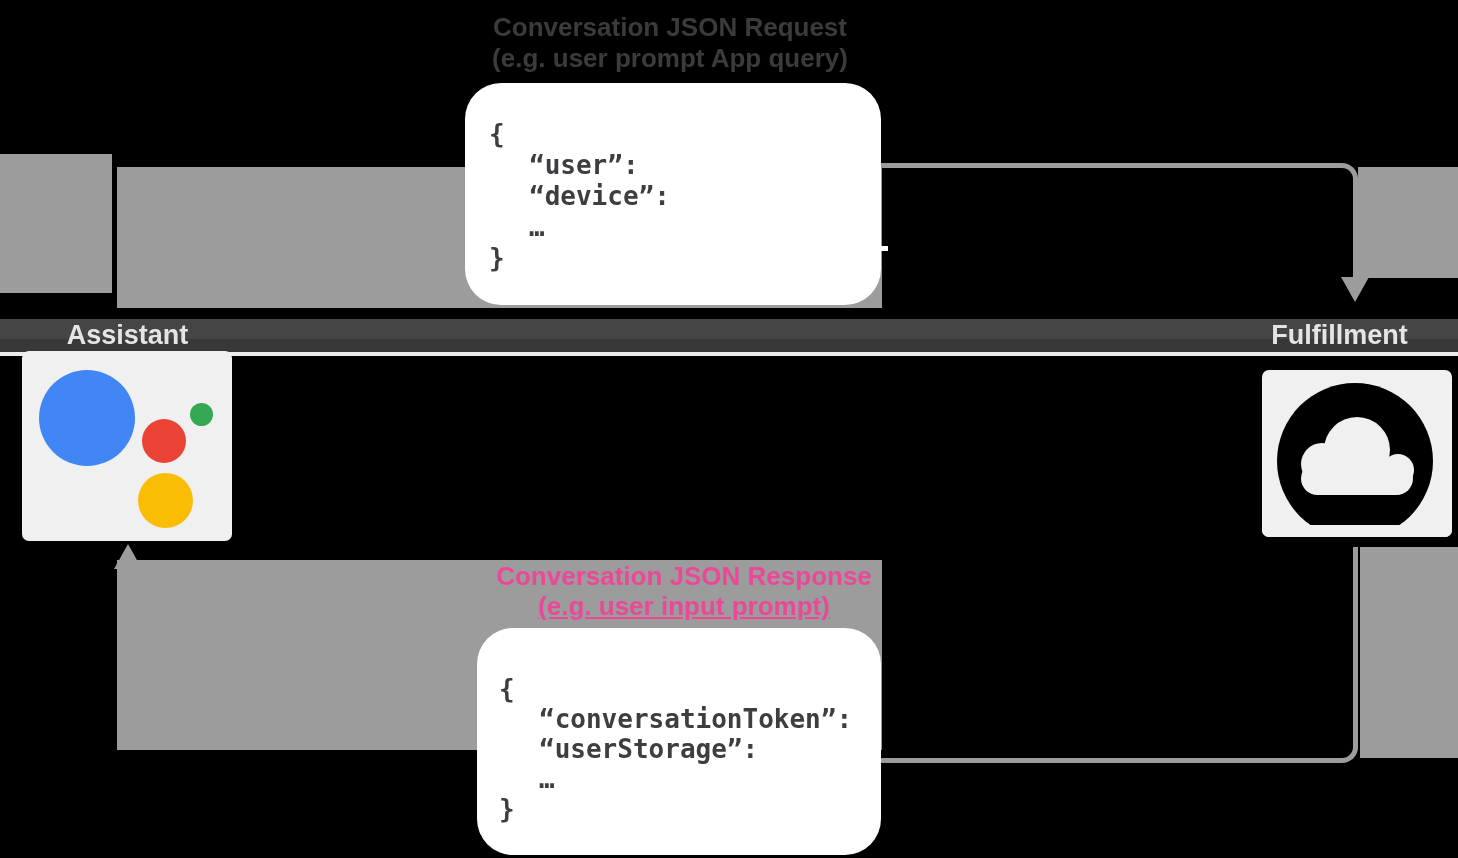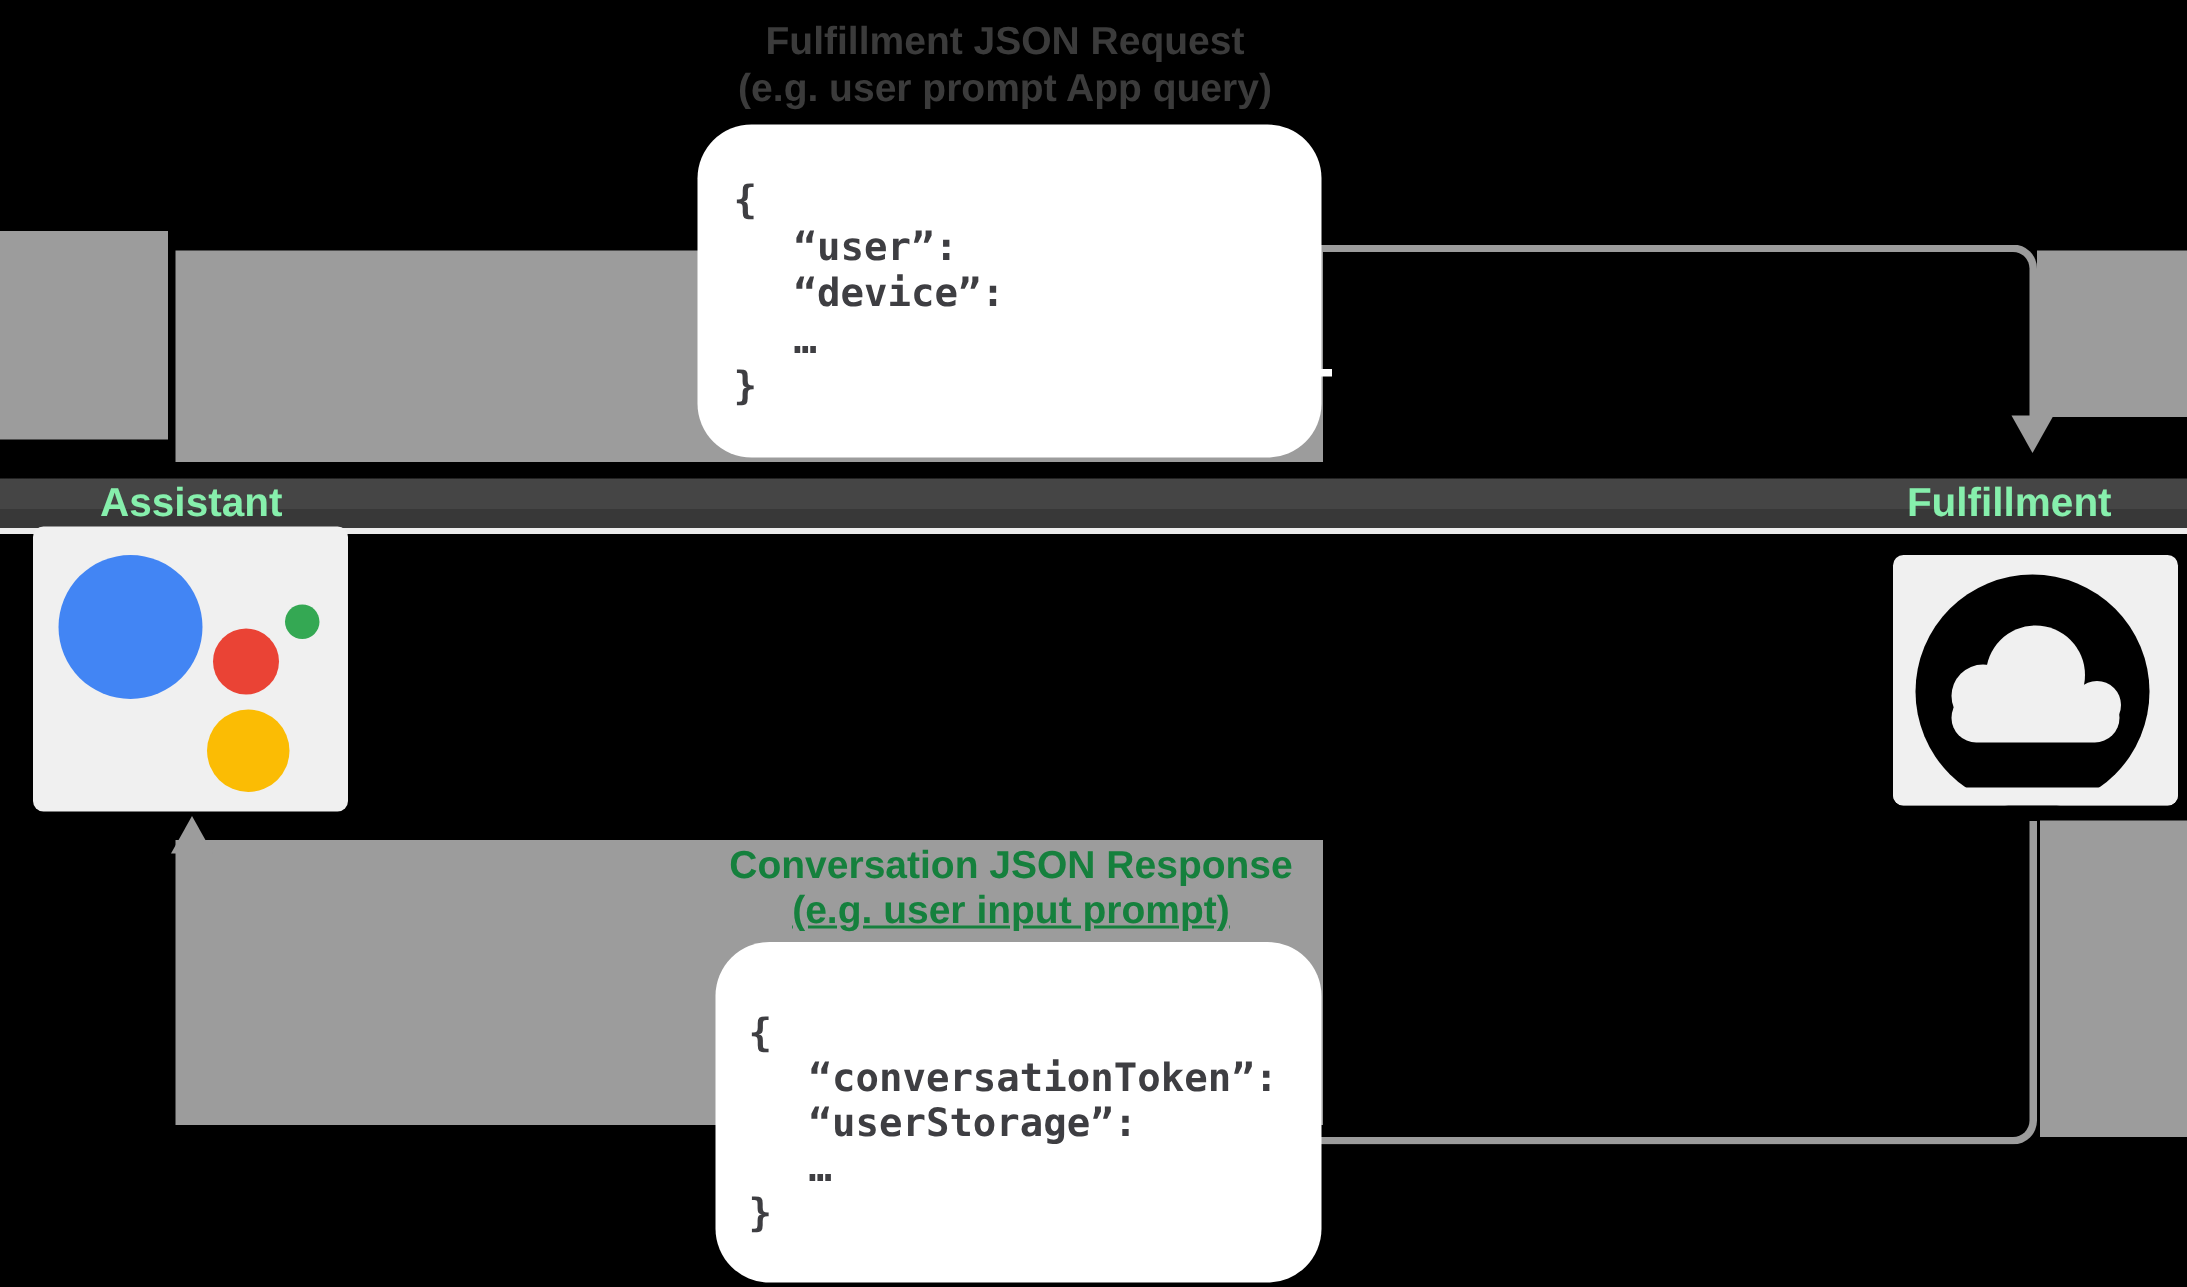--- a/index.html
+++ b/index.html
@@ -5,21 +5,21 @@
   html,body{margin:0;padding:0;background:#000;}
   .stage{position:relative;width:1458px;height:858px;background:#000;overflow:hidden;
          font-family:"Liberation Sans",sans-serif;}
   .abs{position:absolute;}
 
   
   .req-title{left:380px;width:580px;text-align:center;color:#3b3b3b;
              font-weight:bold;font-size:26px;line-height:30px;}
   .req-title.l1{top:12px;}
   .req-title.l2{top:43px;}
-  .resp-title{left:374px;width:600px;text-align:center;color:#15803d;
+  .resp-title{left:384px;width:600px;text-align:center;color:#ec4899;
               font-weight:bold;font-size:26px;line-height:30px;}
   .resp-title.l1{top:561px;}
   .resp-title.l2{top:591px;text-decoration:underline;}
 
   
   .gray{background:#9c9c9c;}
   .gray-a{left:0;top:154px;width:112px;height:139px;}
   .gray-b{left:117px;top:167px;width:765px;height:141px;}
   .gray-d{left:1358px;top:167px;width:100px;height:111px;}
   .gray-e{left:117px;top:560px;width:765px;height:190px;}
@@ -49,21 +49,21 @@
   .box-req{left:465px;top:83px;width:416px;height:222px;
            padding:36px 0 0 24px;box-sizing:border-box;}
   .box-resp{left:477px;top:628px;width:404px;height:227px;
            padding:46px 0 0 22px;box-sizing:border-box;}
   .box-resp .ln{line-height:30px;}
 
   
   .band{left:0;top:319px;width:1458px;height:33px;
         background:linear-gradient(180deg,#454545 0%,#454545 62%,#383838 62%,#383838 100%);}
   .band-line{left:0;top:352px;width:1458px;height:4px;background:#ececec;}
-  .actor-label{top:320px;width:175px;text-align:center;color:#86efac;
+  .actor-label{top:320px;width:175px;text-align:center;color:#e5e5e5;
                font-weight:bold;font-size:27px;line-height:31px;}
   .lbl-assistant{left:40px;}
   .lbl-fulfillment{left:1252px;}
 
   
   .card{background:#f0f0f0;border-radius:7px;}
   .card-assistant{left:22px;top:351px;width:210px;height:190px;}
   .dot{position:absolute;border-radius:50%;}
   .dot-blue{left:17px;top:19px;width:96px;height:96px;background:#4285F4;}
   .dot-green{left:168px;top:52px;width:23px;height:23px;background:#34A853;}
@@ -79,21 +79,21 @@
   .cloud-bar{left:39px;top:92px;width:112px;height:33px;border-radius:17px;}
   .cloud-l{left:39px;top:73px;width:42px;height:42px;border-radius:50%;}
   .cloud-m{left:62px;top:47px;width:66px;height:66px;border-radius:50%;}
   .cloud-r{left:120px;top:84px;width:32px;height:32px;border-radius:50%;}
 </style>
 </head>
 <body>
 
 <div class="stage">
 
-  <div class="abs req-title l1">Fulfillment JSON Request</div>
+  <div class="abs req-title l1">Conversation JSON Request</div>
   <div class="abs req-title l2">(e.g. user prompt App query)</div>
 
   <div class="abs gray gray-a"></div>
   <div class="abs gray gray-b"></div>
   <div class="abs conn-top"></div>
   <div class="abs gray gray-d"></div>
   <div class="abs arrow-down"></div>
 
   <div class="abs json-box box-req">
     <div class="ln">{</div>

